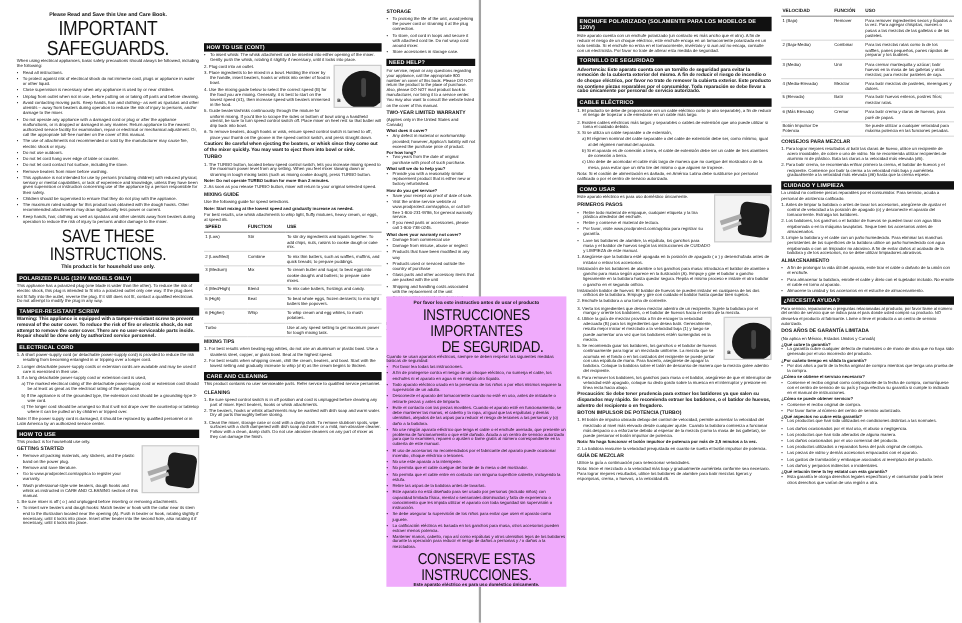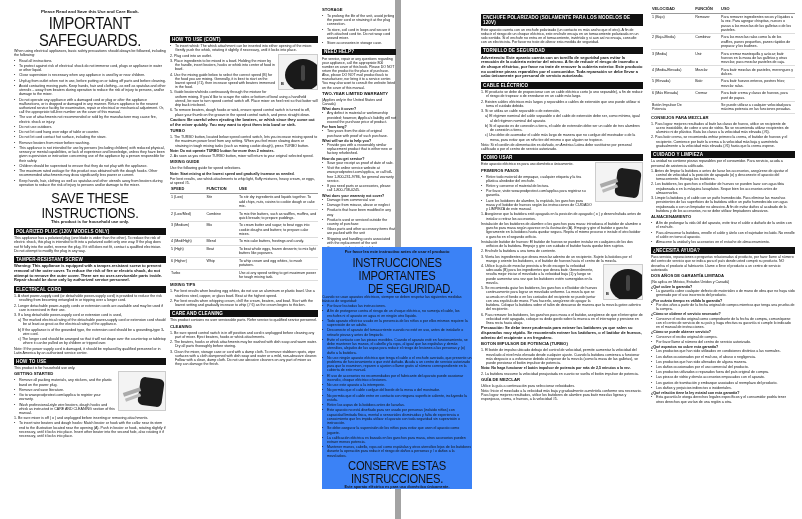--- a/index.html
+++ b/index.html
@@ -1,19 +1,19 @@
 <!DOCTYPE html>
 <html><head>
 <meta charset="utf-8">
 <style>
 *{box-sizing:border-box;margin:0;padding:0}
 html,body{width:802px;height:519px;background:#fff;overflow:hidden}
 body{font-family:"Liberation Sans",sans-serif;color:#111;font-size:3.6px;line-height:1.18;position:relative}
 .page{position:absolute;top:0;height:519px;background:#fff}
-.pageL{left:0;width:401px;border-right:6px solid #a3a3a3}
+.pageL{left:0;width:401px;border-right:2px solid #a3a3a3}
 .pageR{left:401px;width:401px}
 .col{position:absolute;top:6px}
 .c1{left:14px;width:152px}
 .c2{left:170px;width:148px}
 .c3{left:322px;width:74px}
 p,li{margin-bottom:1px}
 ul{list-style:none}
 ul li{position:relative;padding-left:5px}
 ul li:before{content:"\2022";position:absolute;left:0}
 ol{list-style:none}
@@ -234,21 +234,21 @@
       <li>Glass parts and other accessory items that are packed with the unit</li>
       <li>Shipping and handling costs associated with the replacement of the unit</li>
       <li>Consequential or incidental damages (Please note, however, that some states do not allow the exclusion or limitation of consequential or incidental damages, so this limitation may not apply to you.)</li>
     </ul>
     <div class="bold">How does state law relate to this warranty?</div>
     <ul>
         <li>This warranty gives you specific legal rights. You may also have other rights that vary from state to state or province to province.</li>
       </ul>
   </div>
 
-  <div style="position:absolute;left:322px;top:247px;width:150px;z-index:2;background:#3b82f6">
+  <div style="position:absolute;left:322px;top:247px;width:150px;z-index:2;background:#f0abfc">
     <div class="kicker" style="font-size:4px">Por favor lea este instructivo antes de usar el producto</div>
     <div class="big" style="font-size:13px">INSTRUCCIONES IMPORTANTES</div>
     <div class="big" style="font-size:13px;text-align:right;padding-right:10px">DE SEGURIDAD.</div>
     <p>Cuando se usan aparatos eléctricos, siempre se deben respetar las siguientes medidas básicas de seguridad:</p>
     <ul>
       <li>Por favor lea todas las instrucciones.</li>
       <li>A fin de protegerse contra el riesgo de un choque eléctrico, no sumerja el cable, los enchufes ni el aparato en agua ni en ningún otro líquido.</li>
       <li>Todo aparato eléctrico usado en la presencia de los niños o por ellos mismos requiere la supervisión de un adulto.</li>
       <li>Desconecte el aparato del tomacorriente cuando no esté en uso, antes de instalarle o retirarle piezas y antes de limpiarlo.</li>
       <li>Evite el contacto con las piezas movibles. Cuando el aparato esté en funcionamiento, se debe mantener las manos, el cabello y la ropa, al igual que las espátulas y demás utensilios, alejados de las aspas para reducir el riesgo de lesiones a las personas y (o) daño a la batidora.</li>

